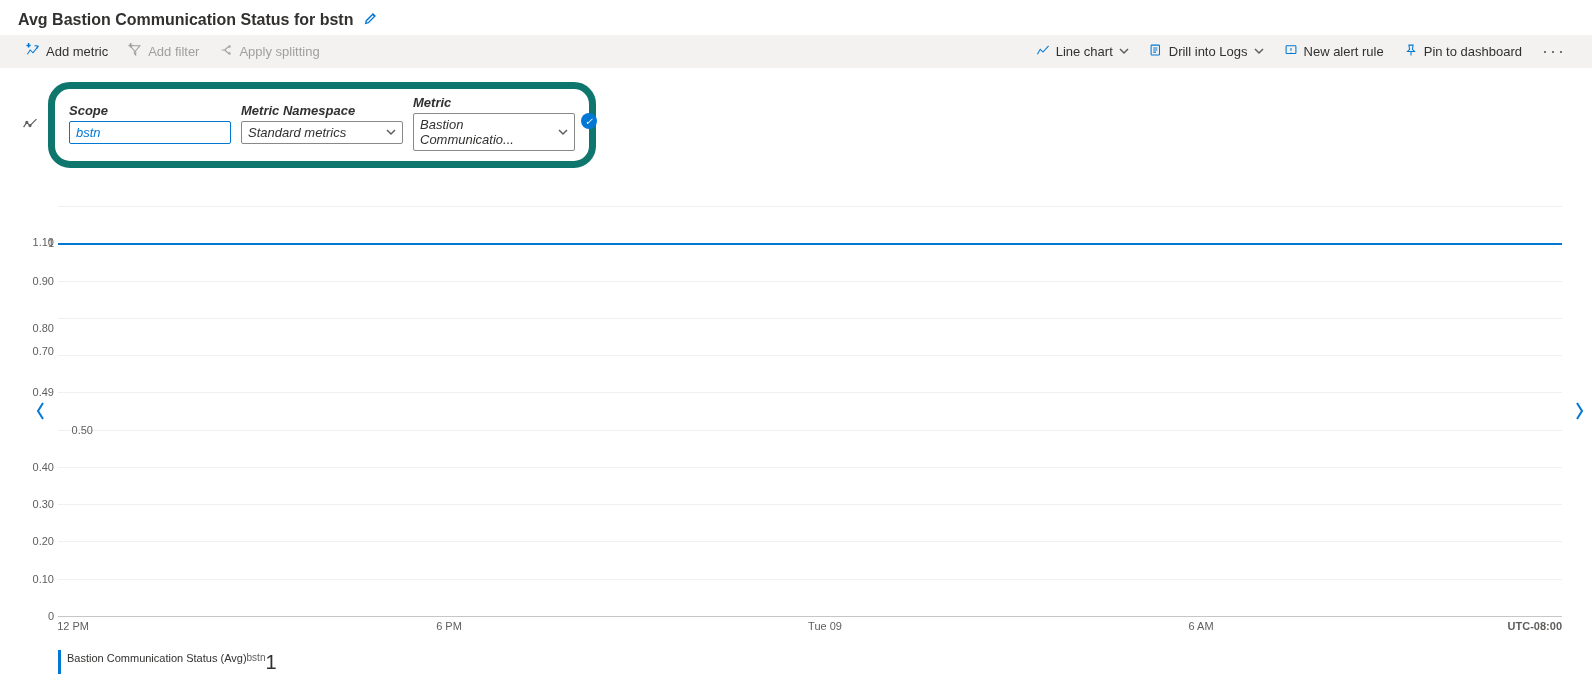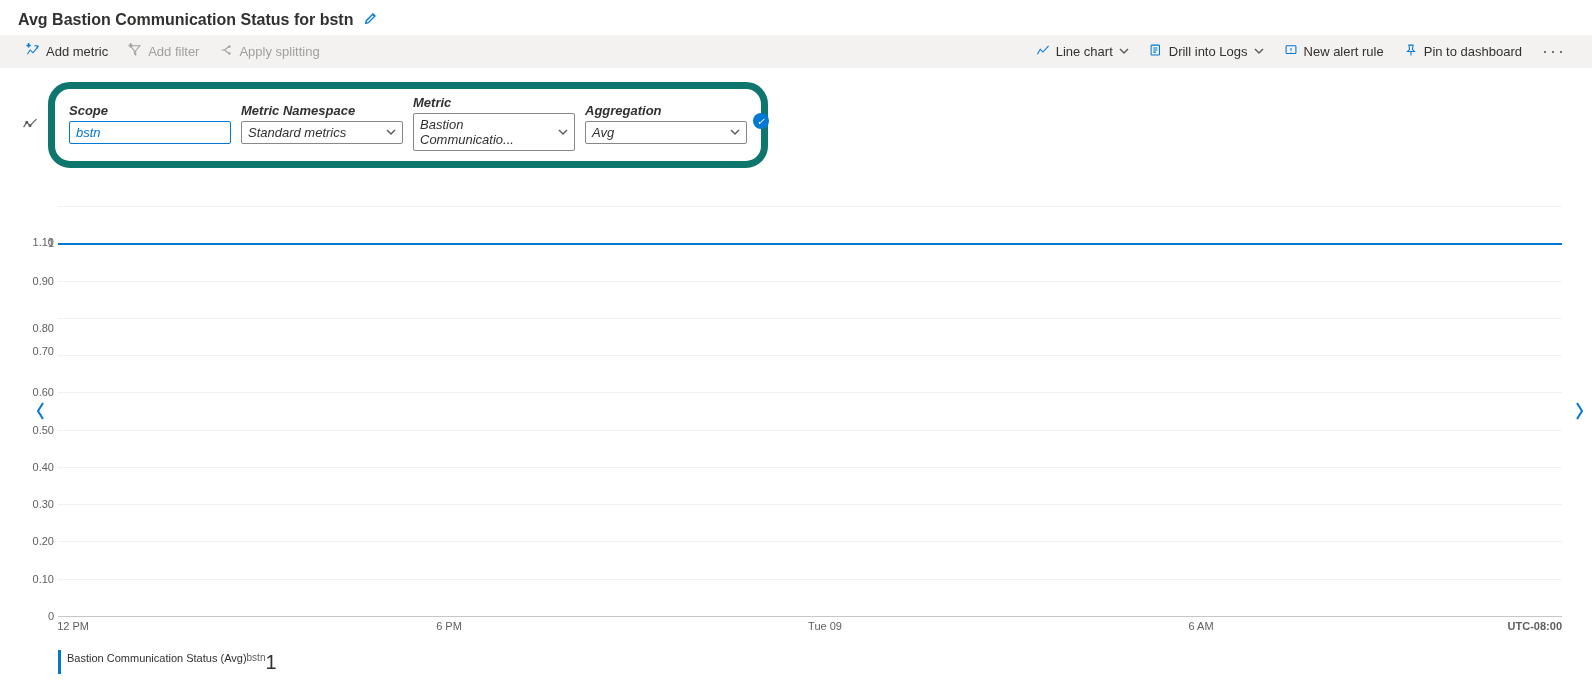--- a/index.html
+++ b/index.html
@@ -312,29 +312,20 @@
     </div>
     <div class="field-col">
       <span class="field-label">Metric</span>
       <div class="field-select">
         <span>Bastion Communicatio...</span>
         <span class="chev-span"><svg viewBox="0 0 10 10" fill="none" class="stroke-grey" stroke-width="1.5">
               <path d="M1 3 L5 7 L9 3"></path>
             </svg></span>
       </div>
     </div>
-    <div class="field-col">
-      <span class="field-label">Aggregation</span>
-      <div class="field-select">
-        <span>Avg</span>
-        <span class="chev-span"><svg viewBox="0 0 10 10" fill="none" class="stroke-grey" stroke-width="1.5">
-              <path d="M1 3 L5 7 L9 3"></path>
-            </svg></span>
-      </div>
-    </div>
     <span class="check-badge">✓</span>
   </div>
 </div>
 
 
 <div class="chart-zone">
   <div class="plot" id="plot">
     <span class="side-nav left">
       <svg viewBox="0 0 10 20" fill="none" stroke-width="2" class="stroke-blue">
           <path d="M7 2 L2 10 L7 18"></path>
@@ -349,23 +340,23 @@
       <span class="ytick" style="top: 410px;">0</span>
       <div class="gridline" style="top: 372.727px;"></div>
       <span class="ytick" style="top: 372.727px;">0.10</span>
       <div class="gridline" style="top: 335.455px;"></div>
       <span class="ytick" style="top: 335.455px;">0.20</span>
       <div class="gridline" style="top: 298.182px;"></div>
       <span class="ytick" style="top: 298.182px;">0.30</span>
       <div class="gridline" style="top: 260.909px;"></div>
       <span class="ytick" style="top: 260.909px;">0.40</span>
       <div class="gridline" style="top: 223.636px;"></div>
-      <span class="ytick" style="top: 223.636px;">0.50</span>
+      <span class="ytick" style="top: 223.636px; margin-left: 39px;">0.50</span>
       <div class="gridline" style="top: 186.364px;"></div>
-      <span class="ytick" style="top: 186.364px;">0.60</span>
+      <span class="ytick" style="top: 186.364px;">0.49</span>
       <div class="gridline" style="top: 149.091px;"></div>
       <span class="ytick" style="top: 145px;">0.70</span>
       <div class="gridline" style="top: 111.818px;"></div>
       <span class="ytick" style="top: 122px;">0.80</span>
       <div class="gridline" style="top: 74.5455px;"></div>
       <span class="ytick" style="top: 74.5455px;">0.90</span>
       <div class="gridline" style="top: 37.2727px;"></div>
       <span class="ytick" style="top: 37.2727px;">1</span>
       <div class="gridline" style="top: 0px;"></div>
       <span class="ytick" style="top: 0px; margin-top: 36px;">1.10</span>

